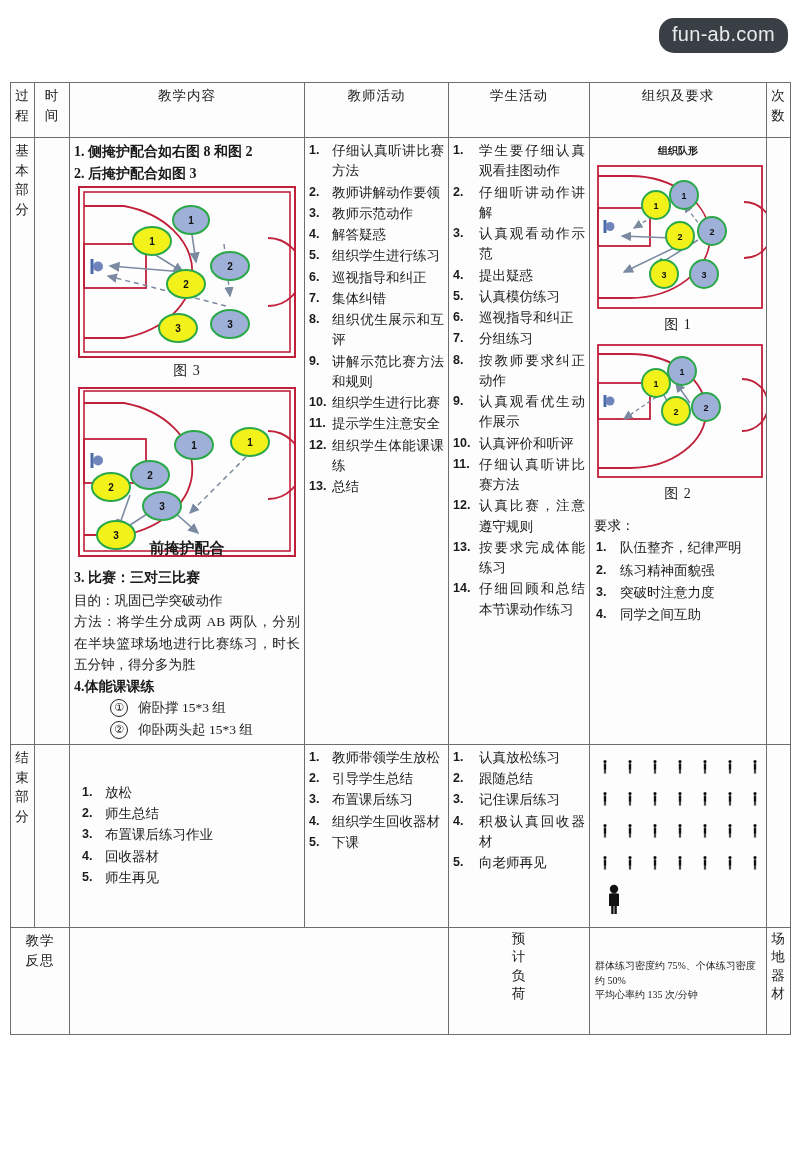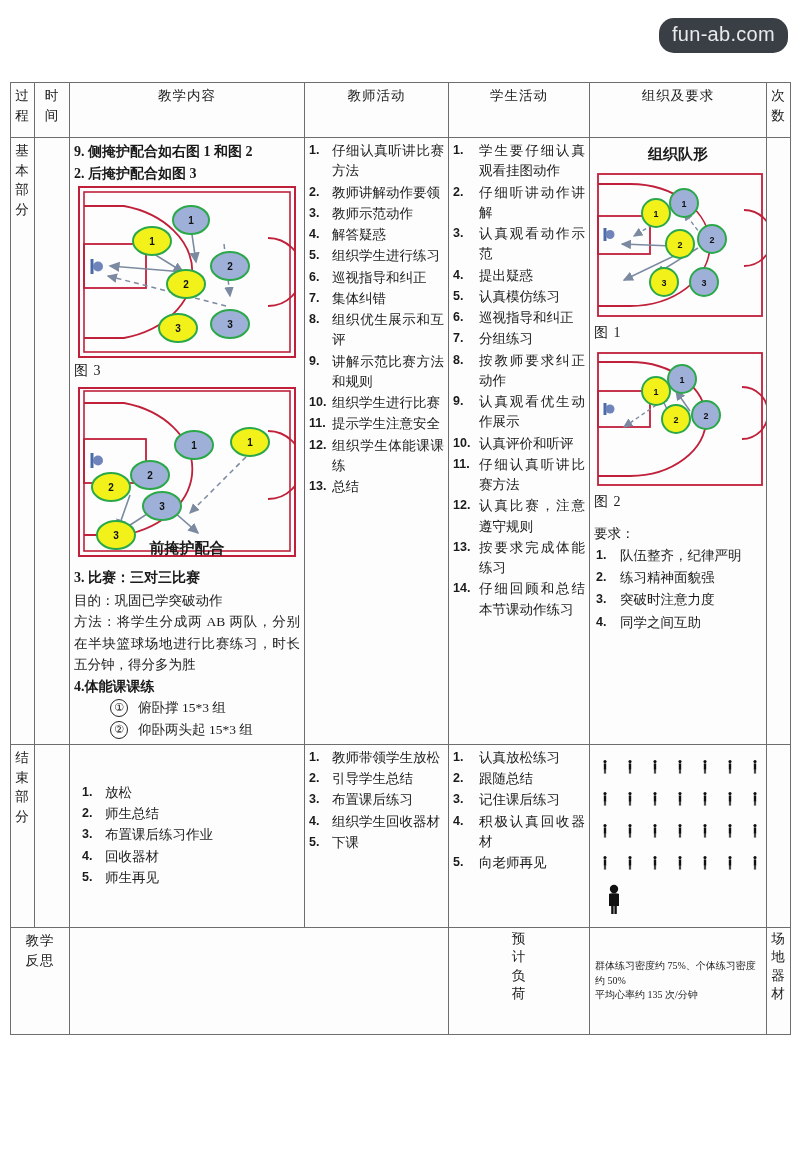--- a/index.html
+++ b/index.html
@@ -65,22 +65,22 @@
   .bold-line{font-weight:bold;font-size:14px;line-height:1.6;}
   .plain{line-height:1.6;}
   .indent-circ{margin:0;padding:0 0 0 36px;list-style:none;}
   .indent-circ li{margin-bottom:1px;}
   .circnum{
     display:inline-block;width:16px;height:16px;line-height:15px;
     border:1.3px solid #222;border-radius:50%;text-align:center;
     font-size:11px;font-family:"Liberation Sans","DejaVu Sans",sans-serif;
     margin-right:10px;vertical-align:1px;
   }
-  .org-title{text-align:center;font-weight:bold;font-size:15px;margin:2px 0 4px;}
-  .fig-cap{font-size:14px;margin:2px 0 6px;letter-spacing:1px;}
+  .org-title{text-align:center;font-weight:bold;font-size:10px;margin:2px 0 4px;}
+  .fig-cap{text-align:center;font-size:14px;margin:2px 0 6px;letter-spacing:1px;}
   .court-wrap{margin:0 auto;display:block;}
   .diagram-label{
     text-align:center;font-weight:bold;font-size:15px;
     margin-top:-20px;position:relative;z-index:3;
   }
   .req-block{margin-top:12px;}
   .req-head{margin-bottom:2px;}
   ol.req{margin:0;padding:0;list-style:none;counter-reset:r;}
   ol.req>li{counter-increment:r;position:relative;padding-left:26px;margin-bottom:2px;}
   ol.req>li:before{content:counter(r) ".";position:absolute;left:2px;top:0;
@@ -139,21 +139,21 @@
       <div class="vstack">
         <span>基</span>
         <span>本</span>
         <span>部</span>
         <span>分</span>
       </div>
     </td>
     <td></td>
 
     <td>
-      <div class="bold-line">9. 侧掩护配合如右图 1 和图 2</div>
+      <div class="bold-line">1. 侧掩护配合如右图 8 和图 2</div>
       <div class="bold-line">2. 后掩护配合如图 3</div>
 
       <svg class="court-wrap" width="218" height="172" viewBox="0 0 218 172">
         <rect x="1" y="1" width="216" height="170" fill="#fdfdfd" stroke="#c0203a" stroke-width="2"></rect>
         <rect x="6" y="6" width="206" height="160" fill="none" stroke="#c0203a" stroke-width="1.6"></rect>
 
         <rect x="6" y="58" width="62" height="44" fill="none" stroke="#c0203a" stroke-width="1.8"></rect>
 
         <path d="M6,20 L46,20 A 90 68 0 0 1 46,152 L6,152" fill="none" stroke="#c0203a" stroke-width="1.8"></path>
 

